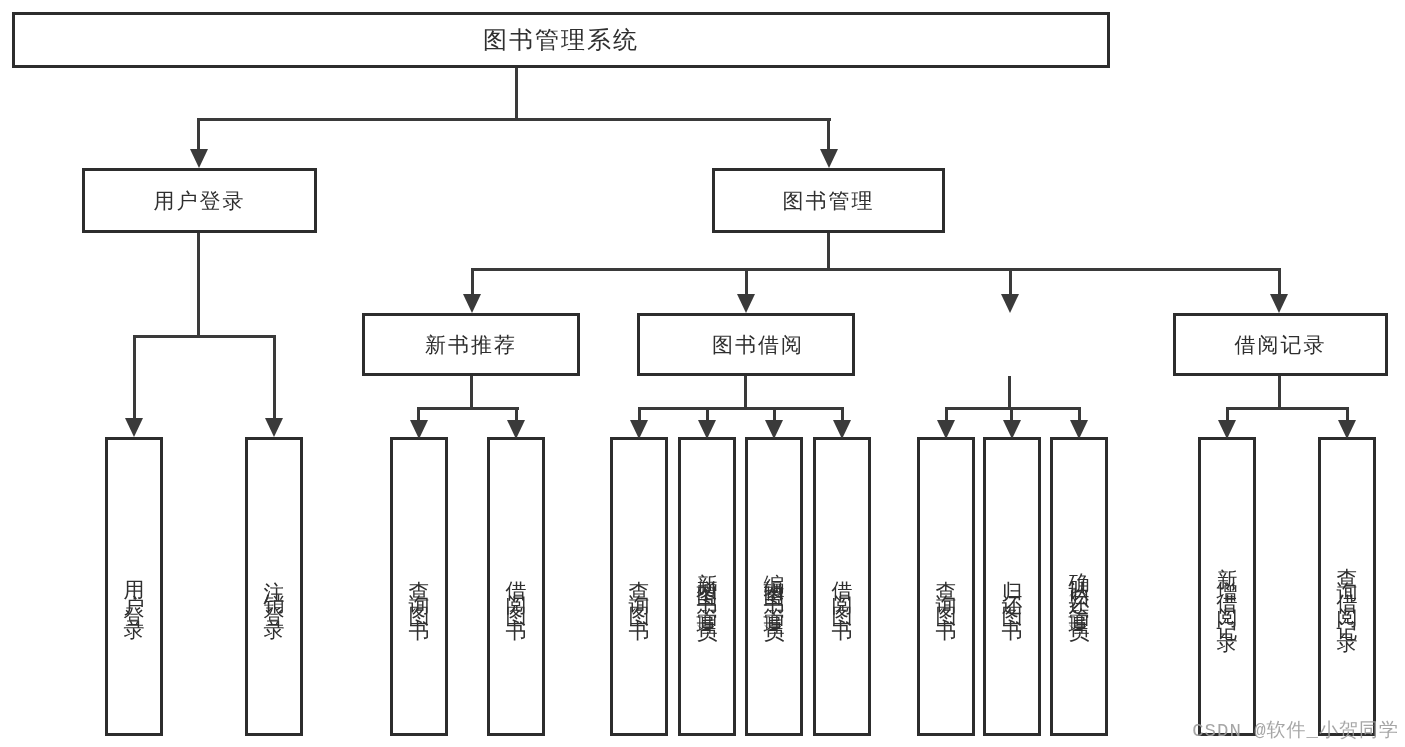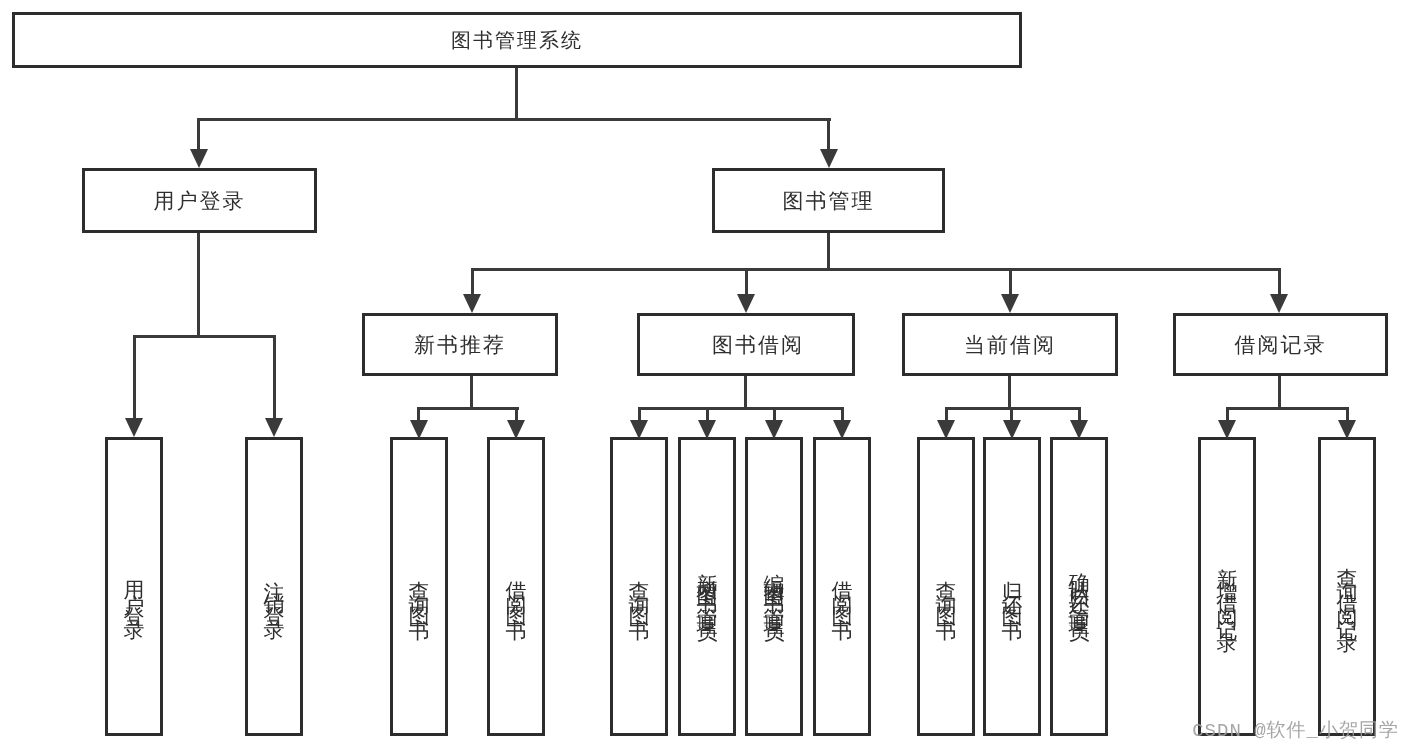--- a/index.html
+++ b/index.html
@@ -17,21 +17,21 @@
     box-sizing: border-box;
     border: 3px solid #2d2d2d;
     background: #ffffff;
     display: flex;
     align-items: center;
     justify-content: center;
     font-size: 21px;
     color: #2f2f2f;
     letter-spacing: 2px;
   }
-  .root-box { left: 12px; top: 12px; width: 1010px; height: 56px; font-size: 20px; }
+  .root-box { left: 12px; top: 12px; width: 1098px; height: 56px; font-size: 24px; }
   .l2 { top: 168px; height: 65px; }
   .l3 { top: 313px; height: 63px; }
   .leaf {
     top: 437px;
     width: 58px;
     height: 299px;
     writing-mode: vertical-rl;
     text-orientation: mixed;
     letter-spacing: 13px;
     font-size: 21px;
@@ -65,23 +65,22 @@
 </head>
 <body>
 
 <div class="canvas">
 
   <div class="box root-box">图书管理系统</div>
 
   <div class="box l2" style="left:82px; width:235px;">用户登录</div>
   <div class="box l2" style="left:712px; width:233px;">图书管理</div>
 
-  <div class="box l3" style="left:362px; width:196px;">新书推荐</div>
+  <div class="box l3" style="left:362px; width:218px;">新书推荐</div>
   <div class="box l3" style="left:637px; width:218px;padding-left:24px;">图书借阅</div>
-  <div class="box l3" style="left:902px; width:216px;">当前借阅</div>
   <div class="box l3" style="left:1173px; width:215px;">借阅记录</div>
 
   <div class="box leaf" style="left:105px;">用户登录</div>
   <div class="box leaf" style="left:245px;">注销登录</div>
   <div class="box leaf" style="left:390px;">查询图书</div>
   <div class="box leaf" style="left:487px;">借阅图书</div>
   <div class="box leaf" style="left:610px;">查询图书</div>
   <div class="box leaf tight" style="left:678px;">新增图书（管理员）</div>
   <div class="box leaf tight" style="left:745px;">编辑图书（管理员）</div>
   <div class="box leaf" style="left:813px;">借阅图书</div>

